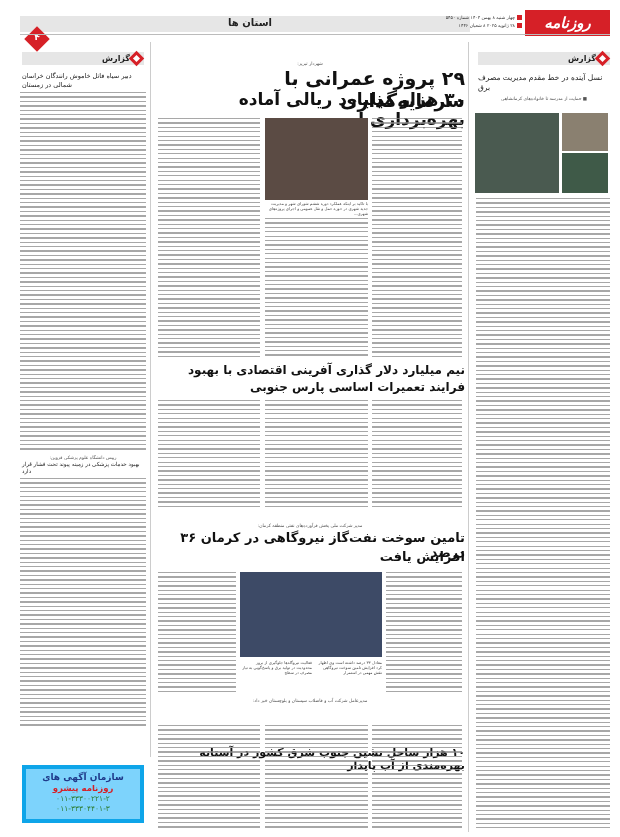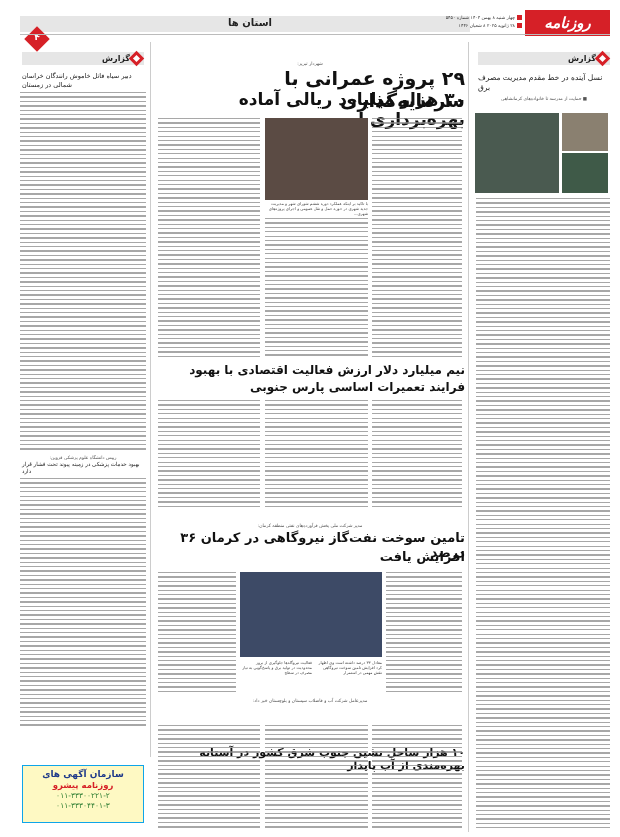--- a/index.html
+++ b/index.html
@@ -26,21 +26,21 @@
 
   .headline-sm { font-size: 7.5px; text-align: left; line-height: 10px; color: #222; }
   .kicker { font-size: 4.5px; text-align: center; color: #555; }
   .big-hl { font-weight: bold; text-align: right; color: #111; font-family: "DejaVu Sans", sans-serif; }
 
   
   .txt { background-image: repeating-linear-gradient(to bottom, #8a8a8a 0px, #8a8a8a 1.3px, transparent 1.3px, transparent 4.4px); opacity: 0.75; }
   .cap { font-size: 4px; color: #444; line-height: 5px; text-align: right; }
 
   .photo { background: #6b6b6b; overflow: hidden; }
-  .ad-box { left: 22px; top: 765px; width: 122px; height: 58px; background: #fef9c3; border: 1px solid #0ea5e9; text-align: center; }
+  .ad-box { left: 22px; top: 765px; width: 122px; height: 58px; background: #7dd3fc; border: 4px solid #0ea5e9; text-align: center; }
   .ad-title { font-size: 9px; font-weight: bold; color: #1f3a8a; margin-top: 3px; }
   .ad-brand { font-size: 8.5px; font-weight: bold; color: #d62027; margin-top: 1px; }
   .ad-phone { font-size: 7.5px; color: #2e7d32; direction: ltr; margin-top: 1px; }
 </style>
 </head>
 <body>
 
 <div class="abs hdr-bar"></div>
 <div class="abs section-title">استان ها</div>
 <div class="abs page-diamond"></div>
@@ -68,21 +68,21 @@
 
 <div class="abs kicker" style="left:160px; top:61px; width:300px;">شهردار تبریز:</div>
 <div class="abs big-hl" style="left:155px; top:67px; width:310px; font-size:19px;">۲۹ پروژه عمرانی با سرمایه‌گذاری</div>
 <div class="abs big-hl" style="left:155px; top:89px; width:310px; font-size:17px;">۳۰ هزار میلیارد ریالی آماده بهره‌برداری است</div>
 <div class="abs txt" style="left:372px; top:118px; width:90px; height:240px;"></div>
 <div class="abs photo" style="left:265px; top:118px; width:103px; height:82px; background:#5b4b44;"></div>
 <div class="abs cap" style="left:265px; top:201px; width:103px;">با تاکید بر اینکه عملکرد دوره ششم شورای شهر و مدیریت جدید شهری در حوزه حمل و نقل عمومی و اجرای پروژه‌های شهری...</div>
 <div class="abs txt" style="left:265px; top:218px; width:103px; height:140px;"></div>
 <div class="abs txt" style="left:158px; top:118px; width:102px; height:240px;"></div>
 
-<div class="abs big-hl" style="left:155px; top:363px; width:310px; font-size:12px;">نیم میلیارد دلار ارزش فعالیت اقتصادی با بهبود</div>
+<div class="abs big-hl" style="left:155px; top:363px; width:310px; font-size:12px;">نیم میلیارد دلار گذاری آفرینی اقتصادی با بهبود</div>
 <div class="abs big-hl" style="left:155px; top:380px; width:310px; font-size:12px;">فرایند تعمیرات اساسی پارس جنوبی</div>
 <div class="abs txt" style="left:372px; top:400px; width:90px; height:110px;"></div>
 <div class="abs txt" style="left:265px; top:400px; width:103px; height:110px;"></div>
 <div class="abs txt" style="left:158px; top:400px; width:102px; height:110px;"></div>
 
 <div class="abs kicker" style="left:160px; top:523px; width:300px;">مدیر شرکت ملی پخش فرآورده‌های نفتی منطقه کرمان:</div>
 <div class="abs big-hl" style="left:155px; top:530px; width:310px; font-size:13px;">تامین سوخت نفت‌گاز نیروگاهی در کرمان ۳۶ درصد</div>
 <div class="abs big-hl" style="left:155px; top:549px; width:310px; font-size:13px;">افزایش یافت</div>
 <div class="abs txt" style="left:386px; top:572px; width:76px; height:120px;"></div>
 <div class="abs photo" style="left:240px; top:572px; width:142px; height:85px; background:#3d4a66;"></div>

